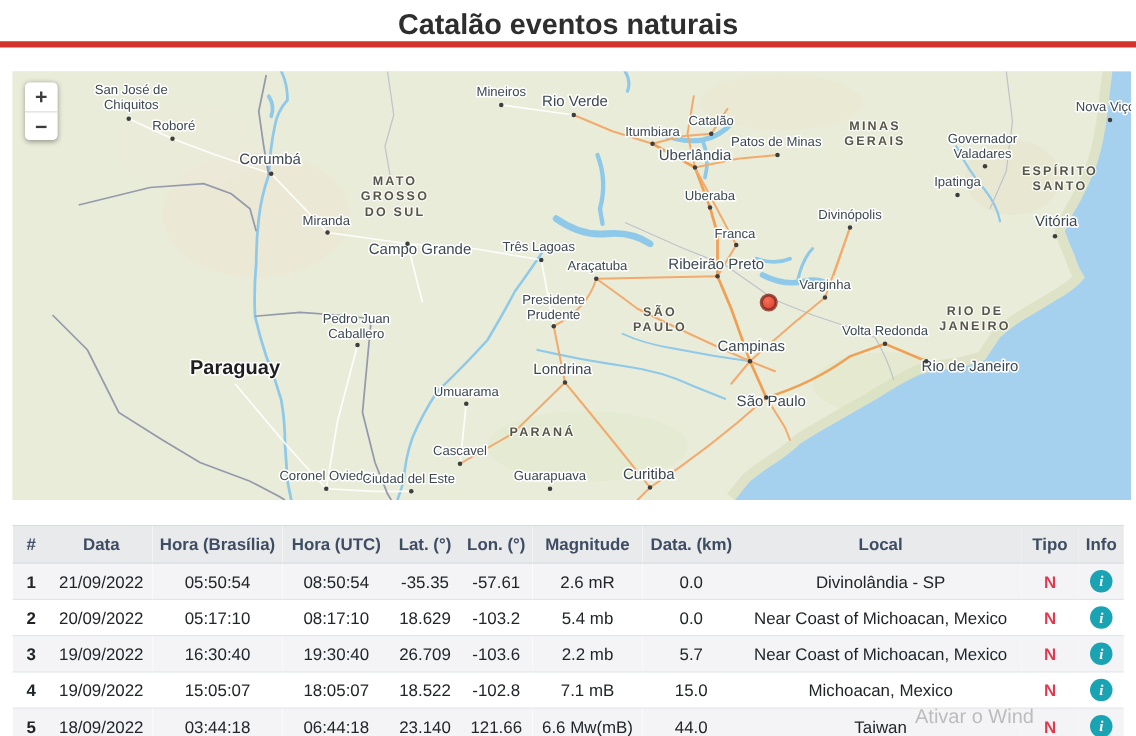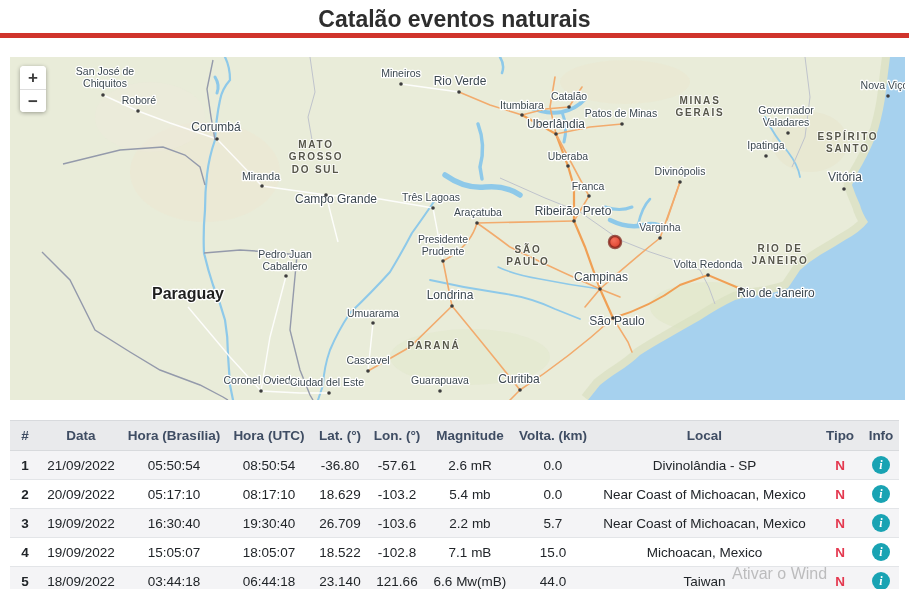--- a/index.html
+++ b/index.html
@@ -253,33 +253,33 @@
     </colgroup>
   <thead>
       <tr id="headrow">
         <th>#</th>
         <th>Data</th>
         <th>Hora (Brasília)</th>
         <th>Hora (UTC)</th>
         <th>Lat. (°)</th>
         <th>Lon. (°)</th>
         <th>Magnitude</th>
-        <th>Volta. (km)</th>
+        <th>Data. (km)</th>
         <th>Local</th>
         <th>Tipo</th>
         <th>Info</th>
       </tr>
     </thead>
   <tbody id="tbody">
       <tr class="stripe">
         <td class="c-num">1</td>
         <td class="c-date">21/09/2022</td>
         <td class="c-hora_brasilia">05:50:54</td>
         <td class="c-hora_utc">08:50:54</td>
-        <td class="c-lat">-36.80</td>
+        <td class="c-lat">-35.35</td>
         <td class="c-lon">-57.61</td>
         <td class="c-magnitude">2.6 mR</td>
         <td class="c-prof">0.0</td>
         <td class="c-local">Divinolândia - SP</td>
         <td><span class="tipo">N</span></td>
         <td><span class="info-btn">
             <span>i</span>
           </span></td>
       </tr>
       <tr class="">

